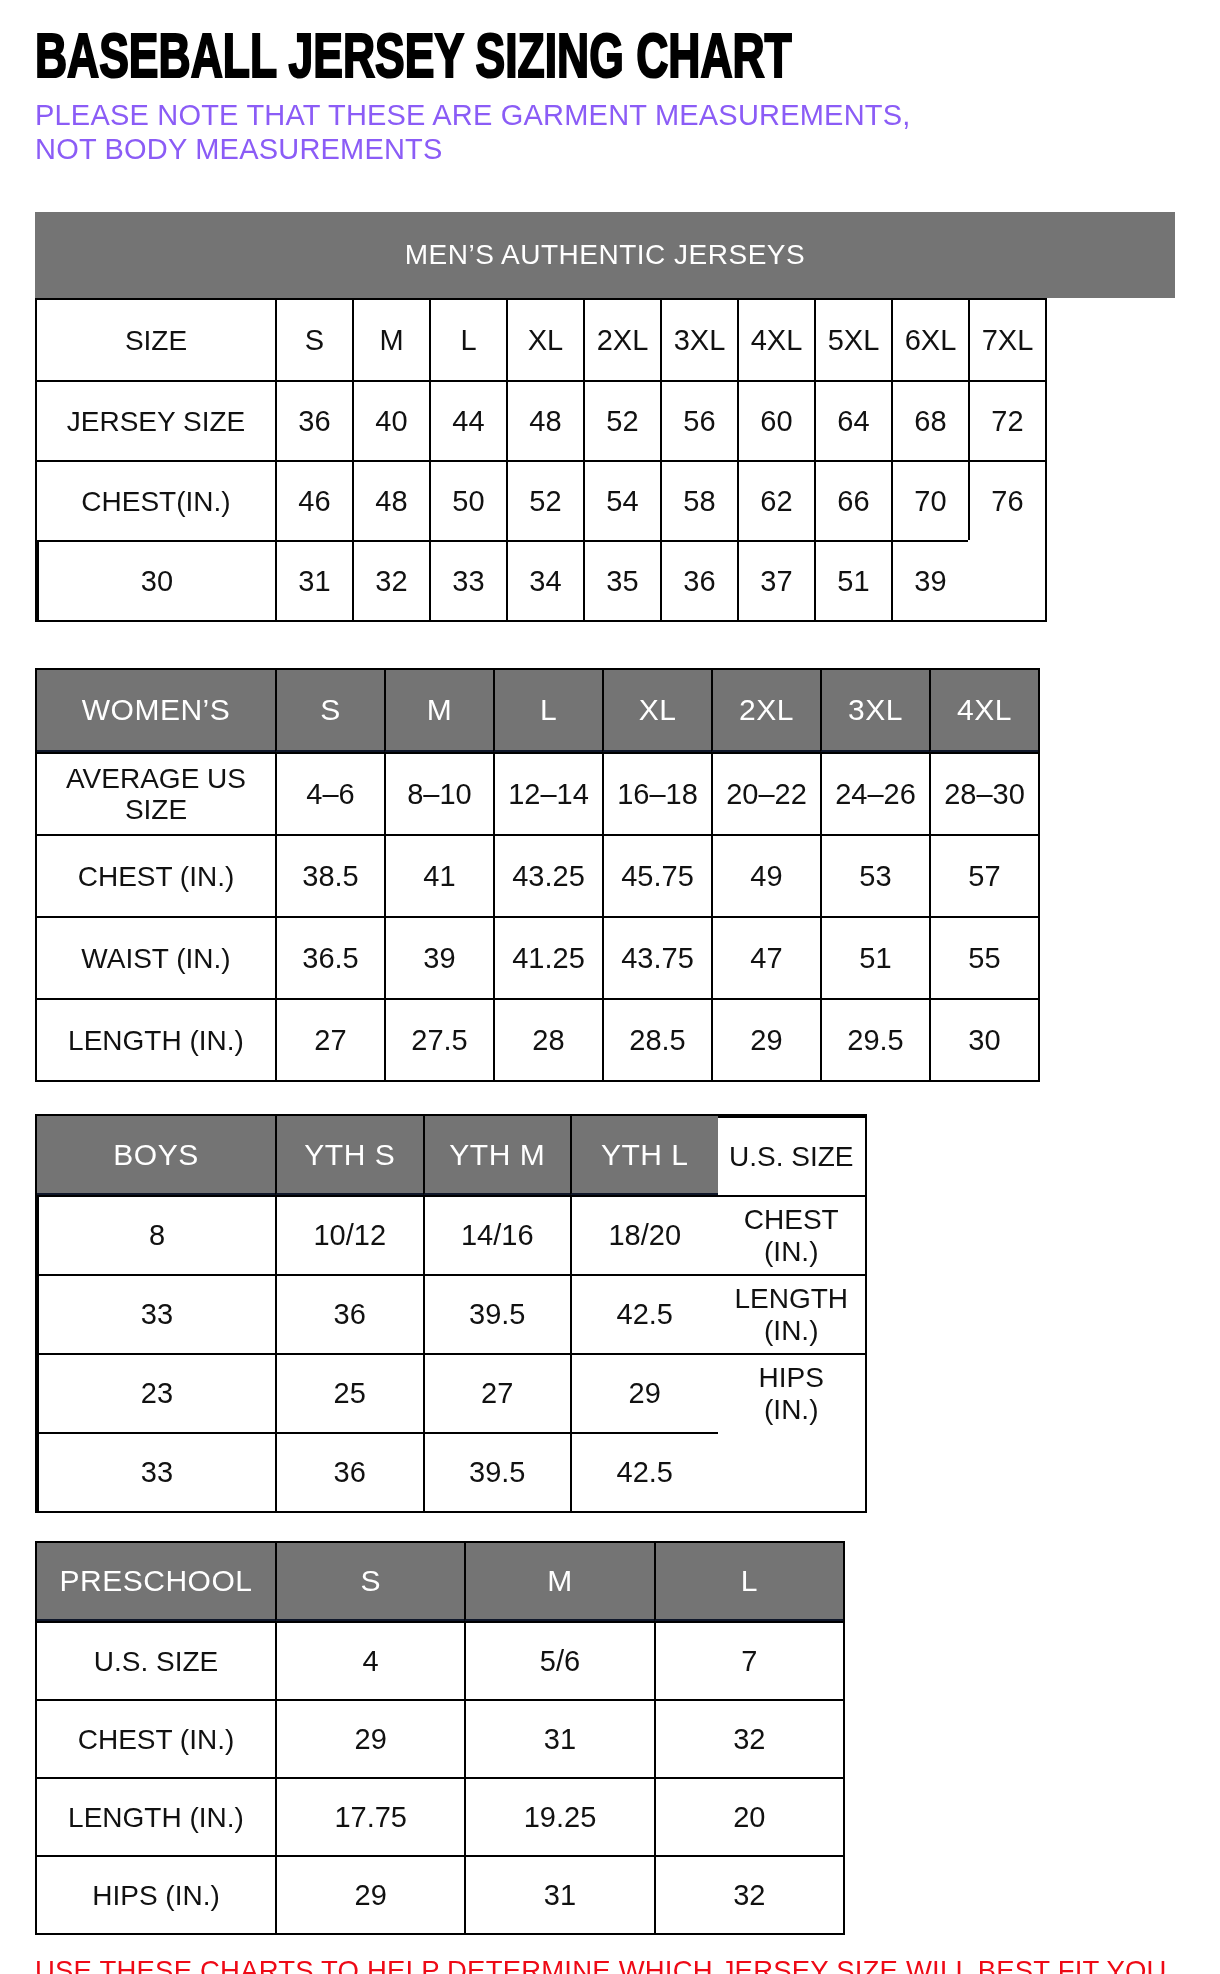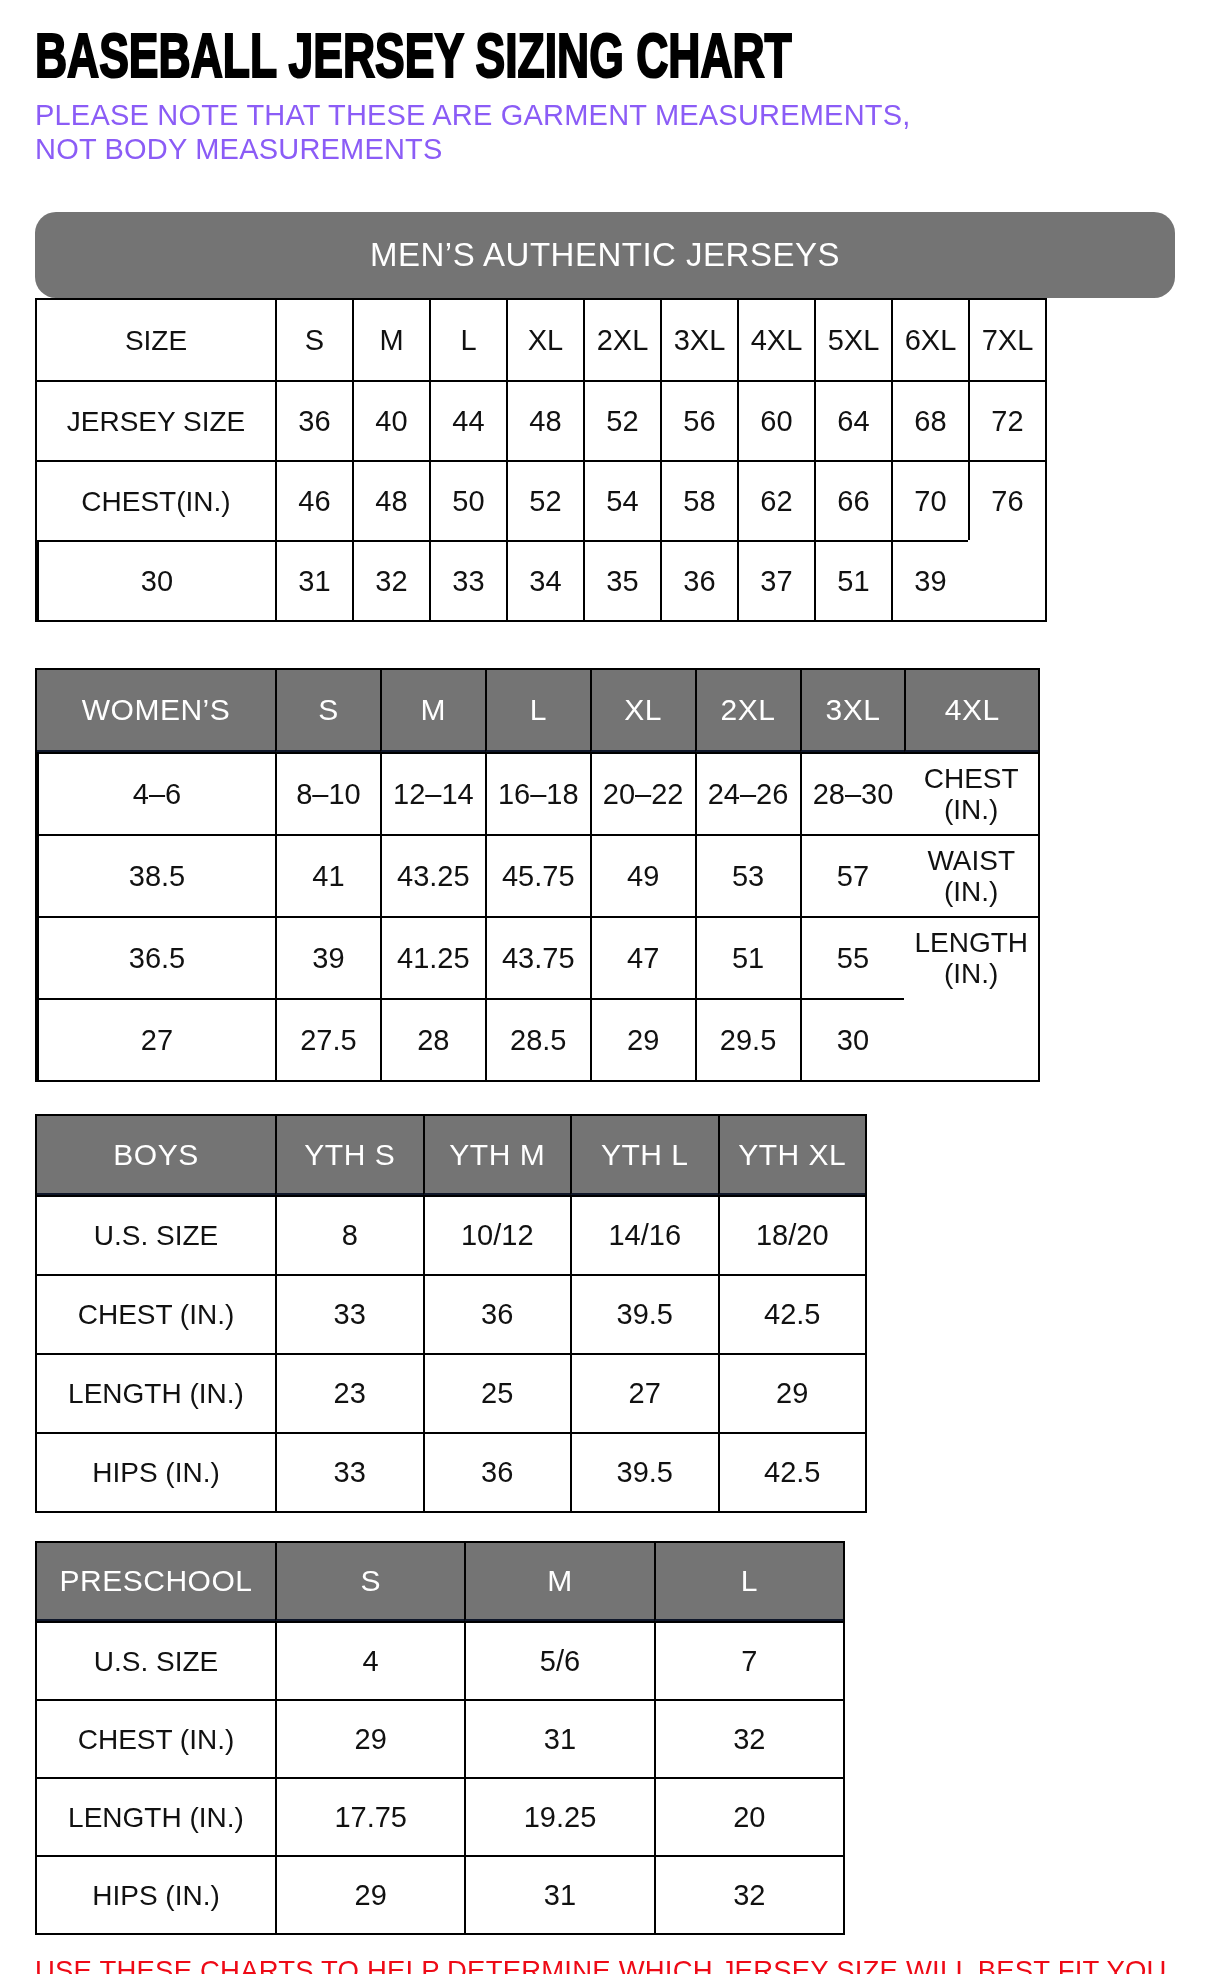--- a/index.html
+++ b/index.html
@@ -31,23 +31,22 @@
     font-size: 29px;
     line-height: 1.18;
     letter-spacing: 0.2px;
   }
   .tbl { position: relative; }
   .banner {
     height: 86px;
     background: #747474;
     color: #fff;
     display: flex; align-items: center; justify-content: center;
-    font-size: 33px;
+    font-size: 28px;
     letter-spacing: 0.5px;
-    border-radius: 21px;
   }
   .grid {
     display: grid;
     border: 2px solid #000;
     background: #fff;
   }
   .cell {
     display: flex; align-items: center; justify-content: center;
     text-align: center;
     border-left: 2px solid #000;
@@ -144,20 +143,21 @@
   <section class="tbl womens">
     <div class="grid" style="grid-template-columns: 238px repeat(7, 1fr);">
         <div class="cell c0 r0 hcell">WOMEN’S</div>
         <div class="cell r0 hcell">S</div>
         <div class="cell r0 hcell">M</div>
         <div class="cell r0 hcell">L</div>
         <div class="cell r0 hcell">XL</div>
         <div class="cell r0 hcell">2XL</div>
         <div class="cell r0 hcell">3XL</div>
         <div class="cell r0 hcell">4XL</div>
+        <div class="cell c0 lcell">AVERAGE US SIZE</div>
         <div class="cell vcell">4–6</div>
         <div class="cell vcell">8–10</div>
         <div class="cell vcell">12–14</div>
         <div class="cell vcell">16–18</div>
         <div class="cell vcell">20–22</div>
         <div class="cell vcell">24–26</div>
         <div class="cell vcell">28–30</div>
         <div class="cell c0 lcell">CHEST (IN.)</div>
         <div class="cell vcell">38.5</div>
         <div class="cell vcell">41</div>
@@ -184,21 +184,20 @@
         <div class="cell vcell">30</div>
       </div>
   </section>
 
   <section class="tbl boys">
     <div class="grid" style="grid-template-columns: 238px repeat(4, 1fr);">
         <div class="cell c0 r0 hcell">BOYS</div>
         <div class="cell r0 hcell">YTH S</div>
         <div class="cell r0 hcell">YTH M</div>
         <div class="cell r0 hcell">YTH L</div>
-        <div class="cell r0 hcell">YTH XL</div>
         <div class="cell c0 lcell">U.S. SIZE</div>
         <div class="cell vcell">8</div>
         <div class="cell vcell">10/12</div>
         <div class="cell vcell">14/16</div>
         <div class="cell vcell">18/20</div>
         <div class="cell c0 lcell">CHEST (IN.)</div>
         <div class="cell vcell">33</div>
         <div class="cell vcell">36</div>
         <div class="cell vcell">39.5</div>
         <div class="cell vcell">42.5</div>

